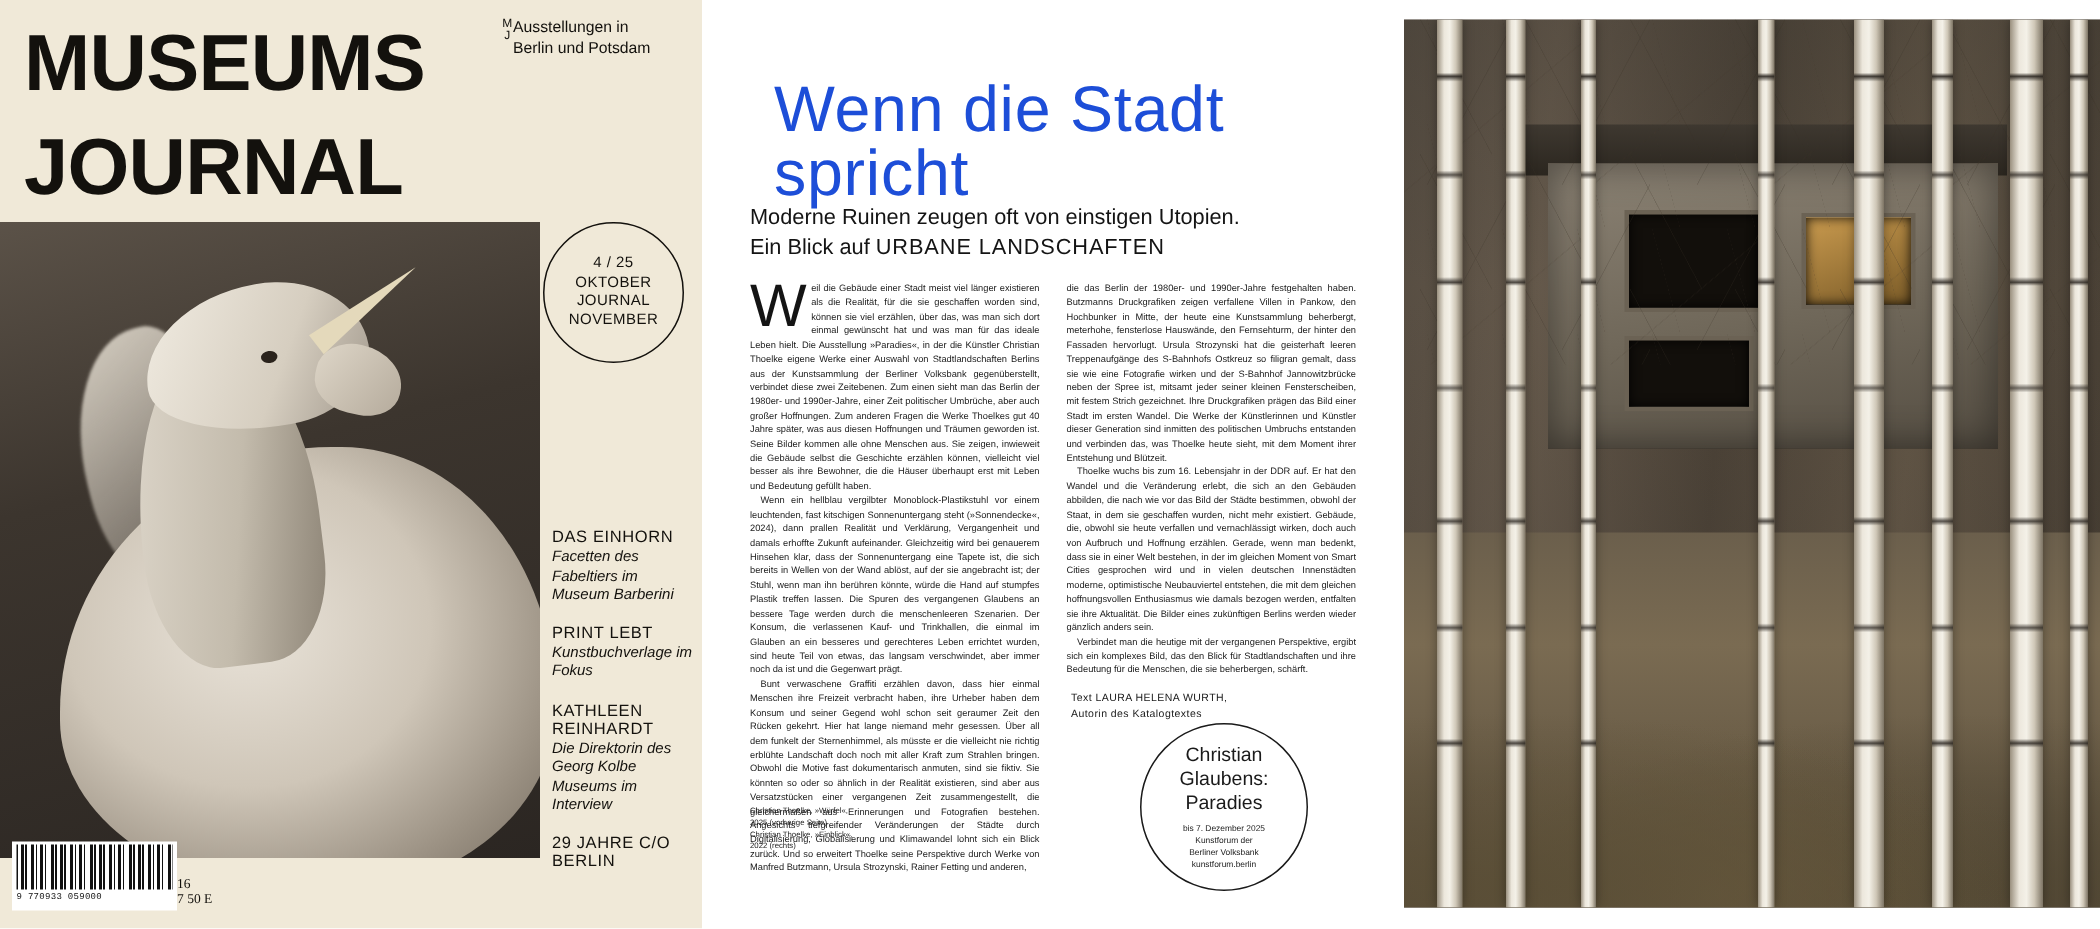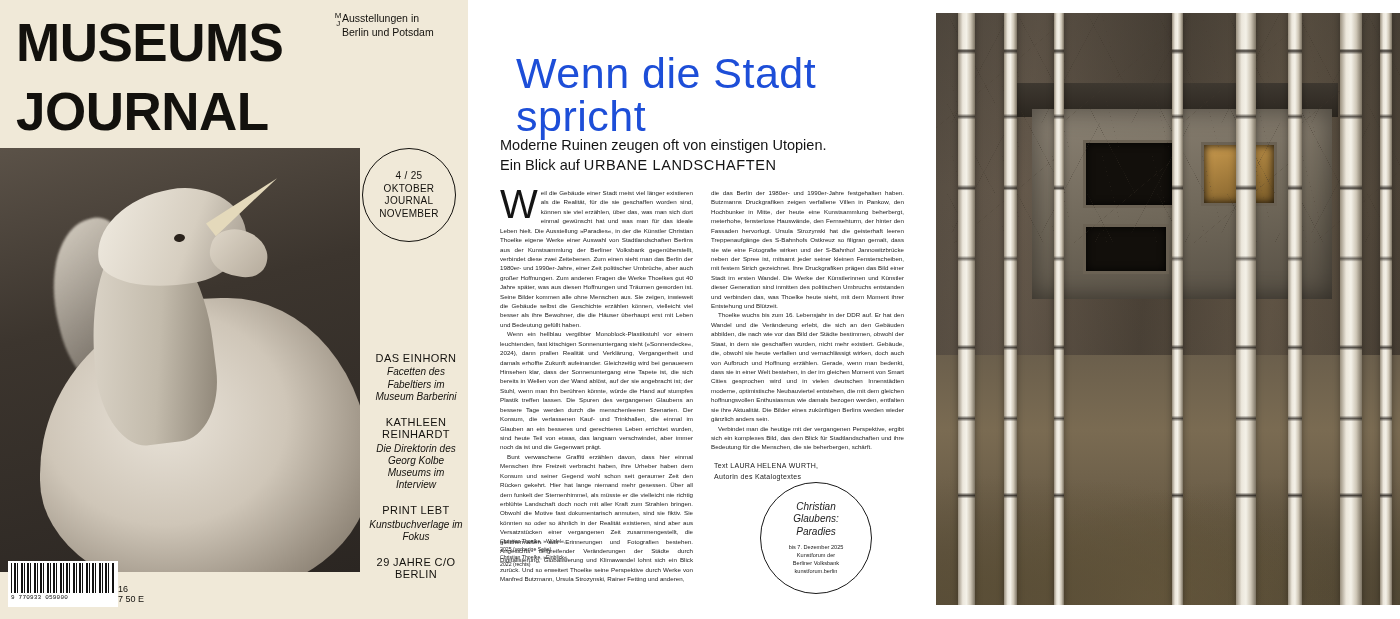--- a/index.html
+++ b/index.html
@@ -138,21 +138,20 @@
     filter: blur(1.2px);
   }
   .cover-teasers {
     position: absolute;
     left: 368px; top: 352px;
     width: 96px;
     color: #13110d;
   }
   .teaser {
     margin-bottom: 13px;
-    text-align: center;
   }
   .teaser .t-head {
     font-size: 11px;
     font-weight: normal;
     letter-spacing: 0.4px;
     line-height: 1.12;
     margin: 0 0 2px 0;
   }
   .teaser .t-sub {
     font-size: 10px;
@@ -185,20 +184,21 @@
     color: #111;
     letter-spacing: 0.2px;
     margin-top: 1px;
   }
   .issue-price {
     position: absolute;
     left: 118px; bottom: 14px;
     font-size: 9px;
     color: #13110d;
     line-height: 1.1;
+    font-family: Liberation Serif, serif;
   }
   .circle-date {
     position: absolute;
     right: 12px; top: 148px;
     width: 92px; height: 92px;
     border: 1px solid #13110d;
     border-radius: 50%;
     display: flex;
     flex-direction: column;
     align-items: center;
@@ -282,24 +282,23 @@
     border: 0.8px solid #1a1a1a;
     border-radius: 50%;
     display: flex;
     flex-direction: column;
     align-items: center;
     justify-content: center;
     text-align: center;
     color: #1a1a1a;
   }
   .circle-info .ci-title {
-    font-size: 10px;
+    font-size: 13px;
     line-height: 1.25;
     margin-bottom: 5px;
-    font-style: italic;
   }
   .circle-info .ci-meta {
     font-size: 5.6px;
     line-height: 1.45;
   }
   .img-credit {
     position: absolute;
     left: 32px; top: 538px;
     width: 180px;
     font-size: 5.2px;
@@ -439,26 +438,26 @@
         <div>JOURNAL</div>
         <div>NOVEMBER</div>
       </div>
 
       <div class="cover-teasers">
         <div class="teaser">
           <div class="t-head">DAS EINHORN</div>
           <div class="t-sub">Facetten des Fabeltiers im Museum Barberini</div>
         </div>
         <div class="teaser">
+          <div class="t-head">PRINT LEBT</div>
+          <div class="t-sub">Kunstbuchverlage im Fokus</div>
+        </div>
+        <div class="teaser">
           <div class="t-head">KATHLEEN REINHARDT</div>
           <div class="t-sub">Die Direktorin des Georg Kolbe Museums im Interview</div>
-        </div>
-        <div class="teaser">
-          <div class="t-head">PRINT LEBT</div>
-          <div class="t-sub">Kunstbuchverlage im Fokus</div>
         </div>
         <div class="teaser">
           <div class="t-head">29 JAHRE C/O BERLIN</div>
         </div>
       </div>
 
       <div class="barcode">
         <div class="bars"></div>
         <div class="bc-num">9 770933 059000</div>
       </div>

